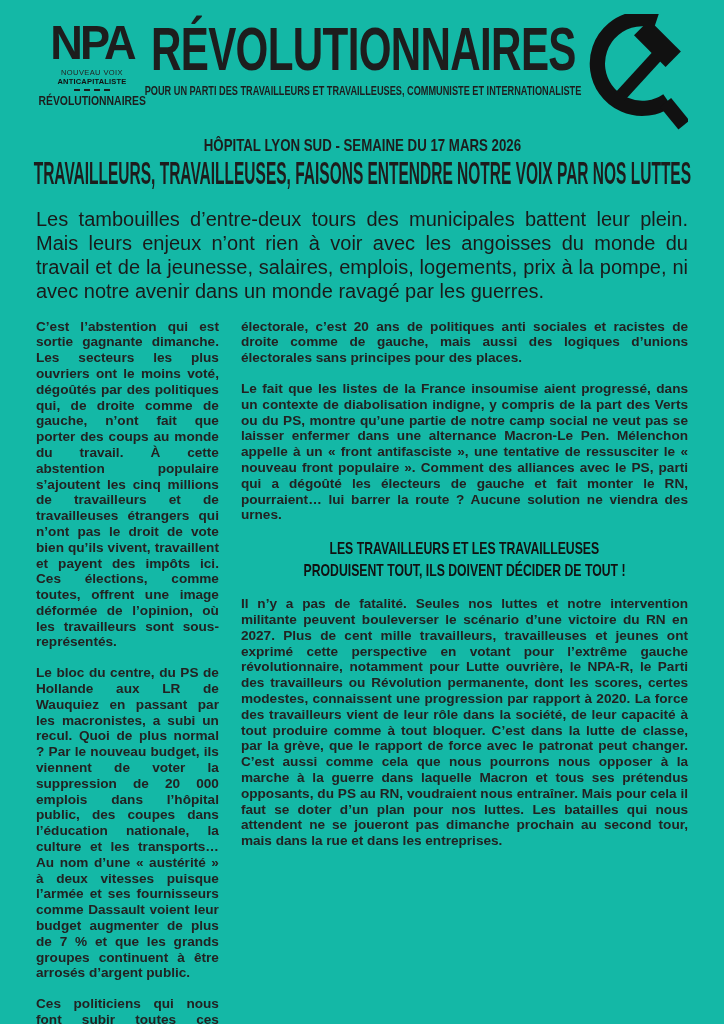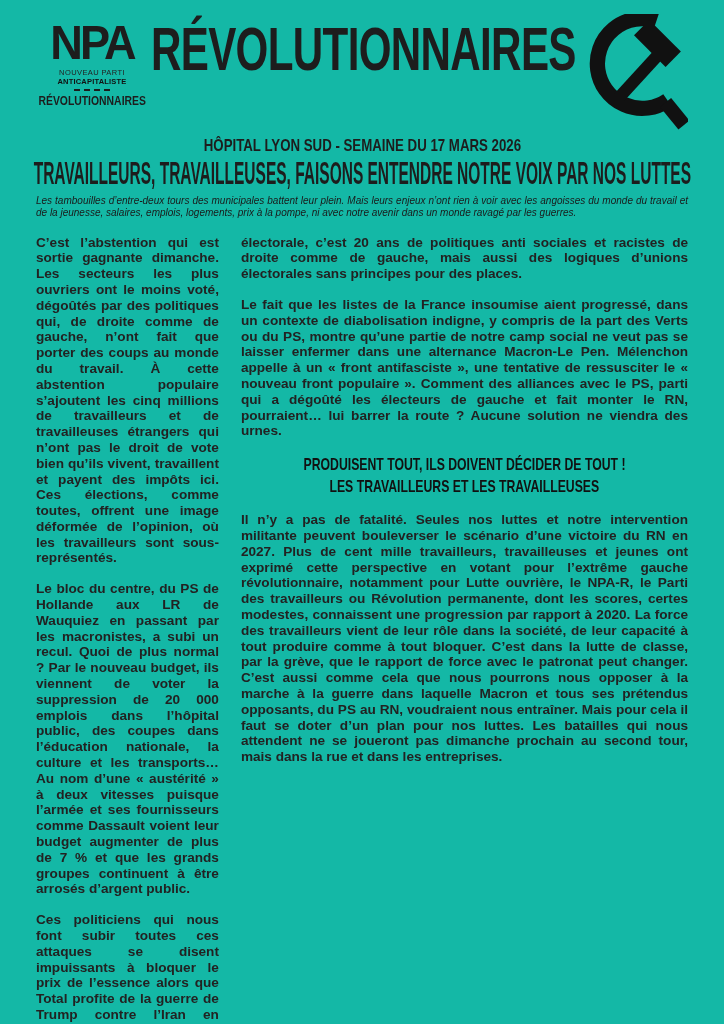--- a/index.html
+++ b/index.html
@@ -43,22 +43,22 @@
 
   .hs-wrap { width:110px; flex:0 0 110px; display:flex; justify-content:flex-end; padding-top:2px; }
 
   .edition { font-size:17px; font-weight:bold; white-space:nowrap;
              transform:scaleX(0.78); transform-origin:center; margin-top:4px; }
 
   .headline { font-size:31px; font-weight:bold; line-height:1.05; white-space:nowrap;
               transform:scaleX(0.50); transform-origin:center; margin-top:2px; }
 
   .lede {
-    font-style:italic; font-size:10px; line-height:1.2;
-    text-align:justify; margin-top:4px; color:#1a1a1a;
+    font-size:20px; line-height:1.2;
+    text-align:justify; margin-top:16px; color:#1a1a1a;
   }
 
   
   .columns { display:flex; gap:22px; margin-top:16px; }
   .col { flex:1 1 0; font-size:13.6px; line-height:15.8px; text-align:justify; color:#222; }
   .col p { margin:0 0 15px 0;font-weight:bold; }
 
   .subhead { margin:8px 0 14px 0; }
   .subhead-line { display:flex; justify-content:center; }
   .subhead-line span {
@@ -68,31 +68,34 @@
 </style>
 </head>
 <body>
 
 <div class="page">
 
   <div class="header-row">
 
     <div class="npa-logo">
       <div class="npa-acronym">NPA</div>
-      <div class="npa-sub1">NOUVEAU PARTI</div>
+      <div class="npa-sub1">NOUVEAU VOIX</div>
       <div class="npa-sub2">ANTICAPITALISTE</div>
       <div class="npa-dash"></div>
       <div class="npa-rev-line">
           <span class="npa-rev">RÉVOLUTIONNAIRES</span>
         </div>
     </div>
 
     <div class="masthead">
       <div class="center-scale">
           <span class="wordmark">RÉVOLUTIONNAIRES</span>
+        </div>
+      <div class="center-scale">
+          <span class="tagline">POUR UN PARTI DES TRAVAILLEURS ET TRAVAILLEUSES, COMMUNISTE ET INTERNATIONALISTE</span>
         </div>
     </div>
 
     <div class="hs-wrap">
       <svg width="106" height="118" viewBox="0 0 104 114" aria-hidden="true">
         <path d="M 73 6 A 44 44 0 1 0 84 84" fill="none" stroke="#111" stroke-width="15"></path>
         <line x1="82" y1="86" x2="100" y2="108" stroke="#111" stroke-width="14"></line>
         <line x1="30" y1="88" x2="74" y2="40" stroke="#111" stroke-width="12"></line>
         <polygon points="66,5 97,36 82,51 51,20" fill="#111"></polygon>
       </svg>
@@ -117,24 +120,24 @@
       <p>Ces politiciens qui nous font subir toutes ces attaques se disent impuissants à bloquer le prix de l’essence alors que Total profite de la guerre de Trump contre l’Iran en faisant les poches de ceux qui prennent leur voiture pour se rendre au travail ! Les mêmes se disent inquiets de la montée du RN ? Mais quelle est la différence entre Bardella, Retailleau ou Darmanin ? Ils partagent la politique pro-patronale et les attaques racistes, qui visent à diviser le monde du travail pour mieux l’exploiter.</p>
 
     </div>
 
     <div class="col">
       <p>électorale, c’est 20 ans de politiques anti sociales et racistes de droite comme de gauche, mais aussi des logiques d’unions électorales sans principes pour des places.</p>
       <p>Le fait que les listes de la France insoumise aient progressé, dans un contexte de diabolisation indigne, y compris de la part des Verts ou du PS, montre qu’une partie de notre camp social ne veut pas se laisser enfermer dans une alternance Macron-Le Pen. Mélenchon appelle à un « front antifasciste », une tentative de ressusciter le « nouveau front populaire ». Comment des alliances avec le PS, parti qui a dégoûté les électeurs de gauche et fait monter le RN, pourraient… lui barrer la route ? Aucune solution ne viendra des urnes.</p>
 
       <div class="subhead">
         <div class="subhead-line">
-            <span>PRODUISENT TOUT, ILS DOIVENT DÉCIDER DE TOUT !</span>
+            <span>LES TRAVAILLEURS ET LES TRAVAILLEUSES</span>
           </div>
         <div class="subhead-line">
-            <span>LES TRAVAILLEURS ET LES TRAVAILLEUSES</span>
+            <span>PRODUISENT TOUT, ILS DOIVENT DÉCIDER DE TOUT !</span>
           </div>
       </div>
 
       <p>Il n’y a pas de fatalité. Seules nos luttes et notre intervention militante peuvent bouleverser le scénario d’une victoire du RN en 2027. Plus de cent mille travailleurs, travailleuses et jeunes ont exprimé cette perspective en votant pour l’extrême gauche révolutionnaire, notamment pour Lutte ouvrière, le NPA-R, le Parti des travailleurs ou Révolution permanente, dont les scores, certes modestes, connaissent une progression par rapport à 2020. La force des travailleurs vient de leur rôle dans la société, de leur capacité à tout produire comme à tout bloquer. C’est dans la lutte de classe, par la grève, que le rapport de force avec le patronat peut changer. C’est aussi comme cela que nous pourrons nous opposer à la marche à la guerre dans laquelle Macron et tous ses prétendus opposants, du PS au RN, voudraient nous entraîner. Mais pour cela il faut se doter d’un plan pour nos luttes. Les batailles qui nous attendent ne se joueront pas dimanche prochain au second tour, mais dans la rue et dans les entreprises.</p>
     </div>
 
   </div>
 </div>
 
 </body></html>

